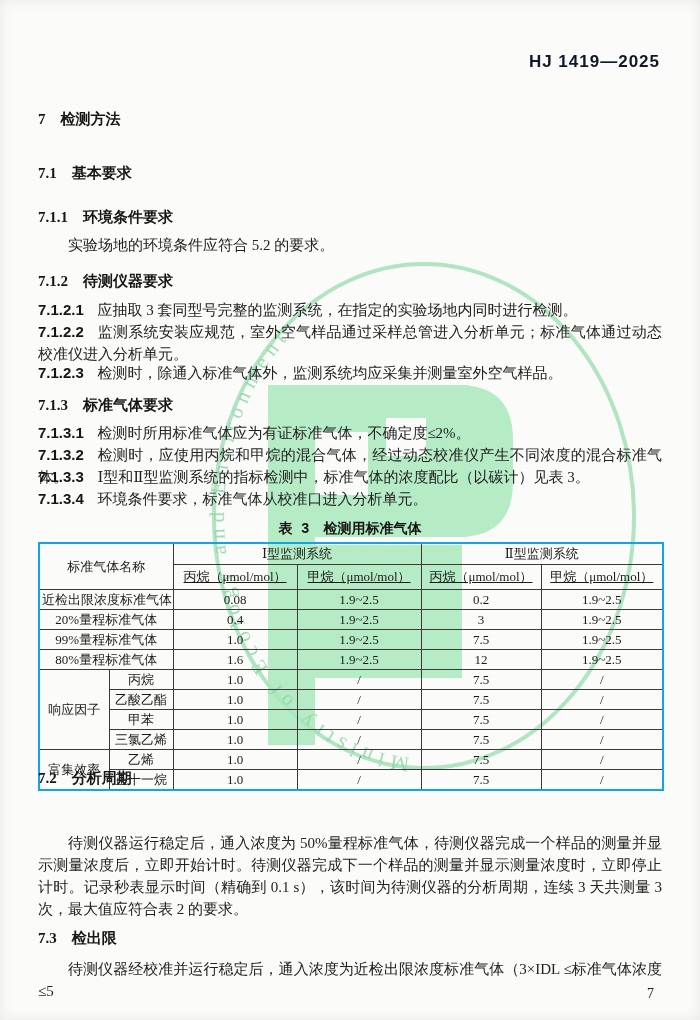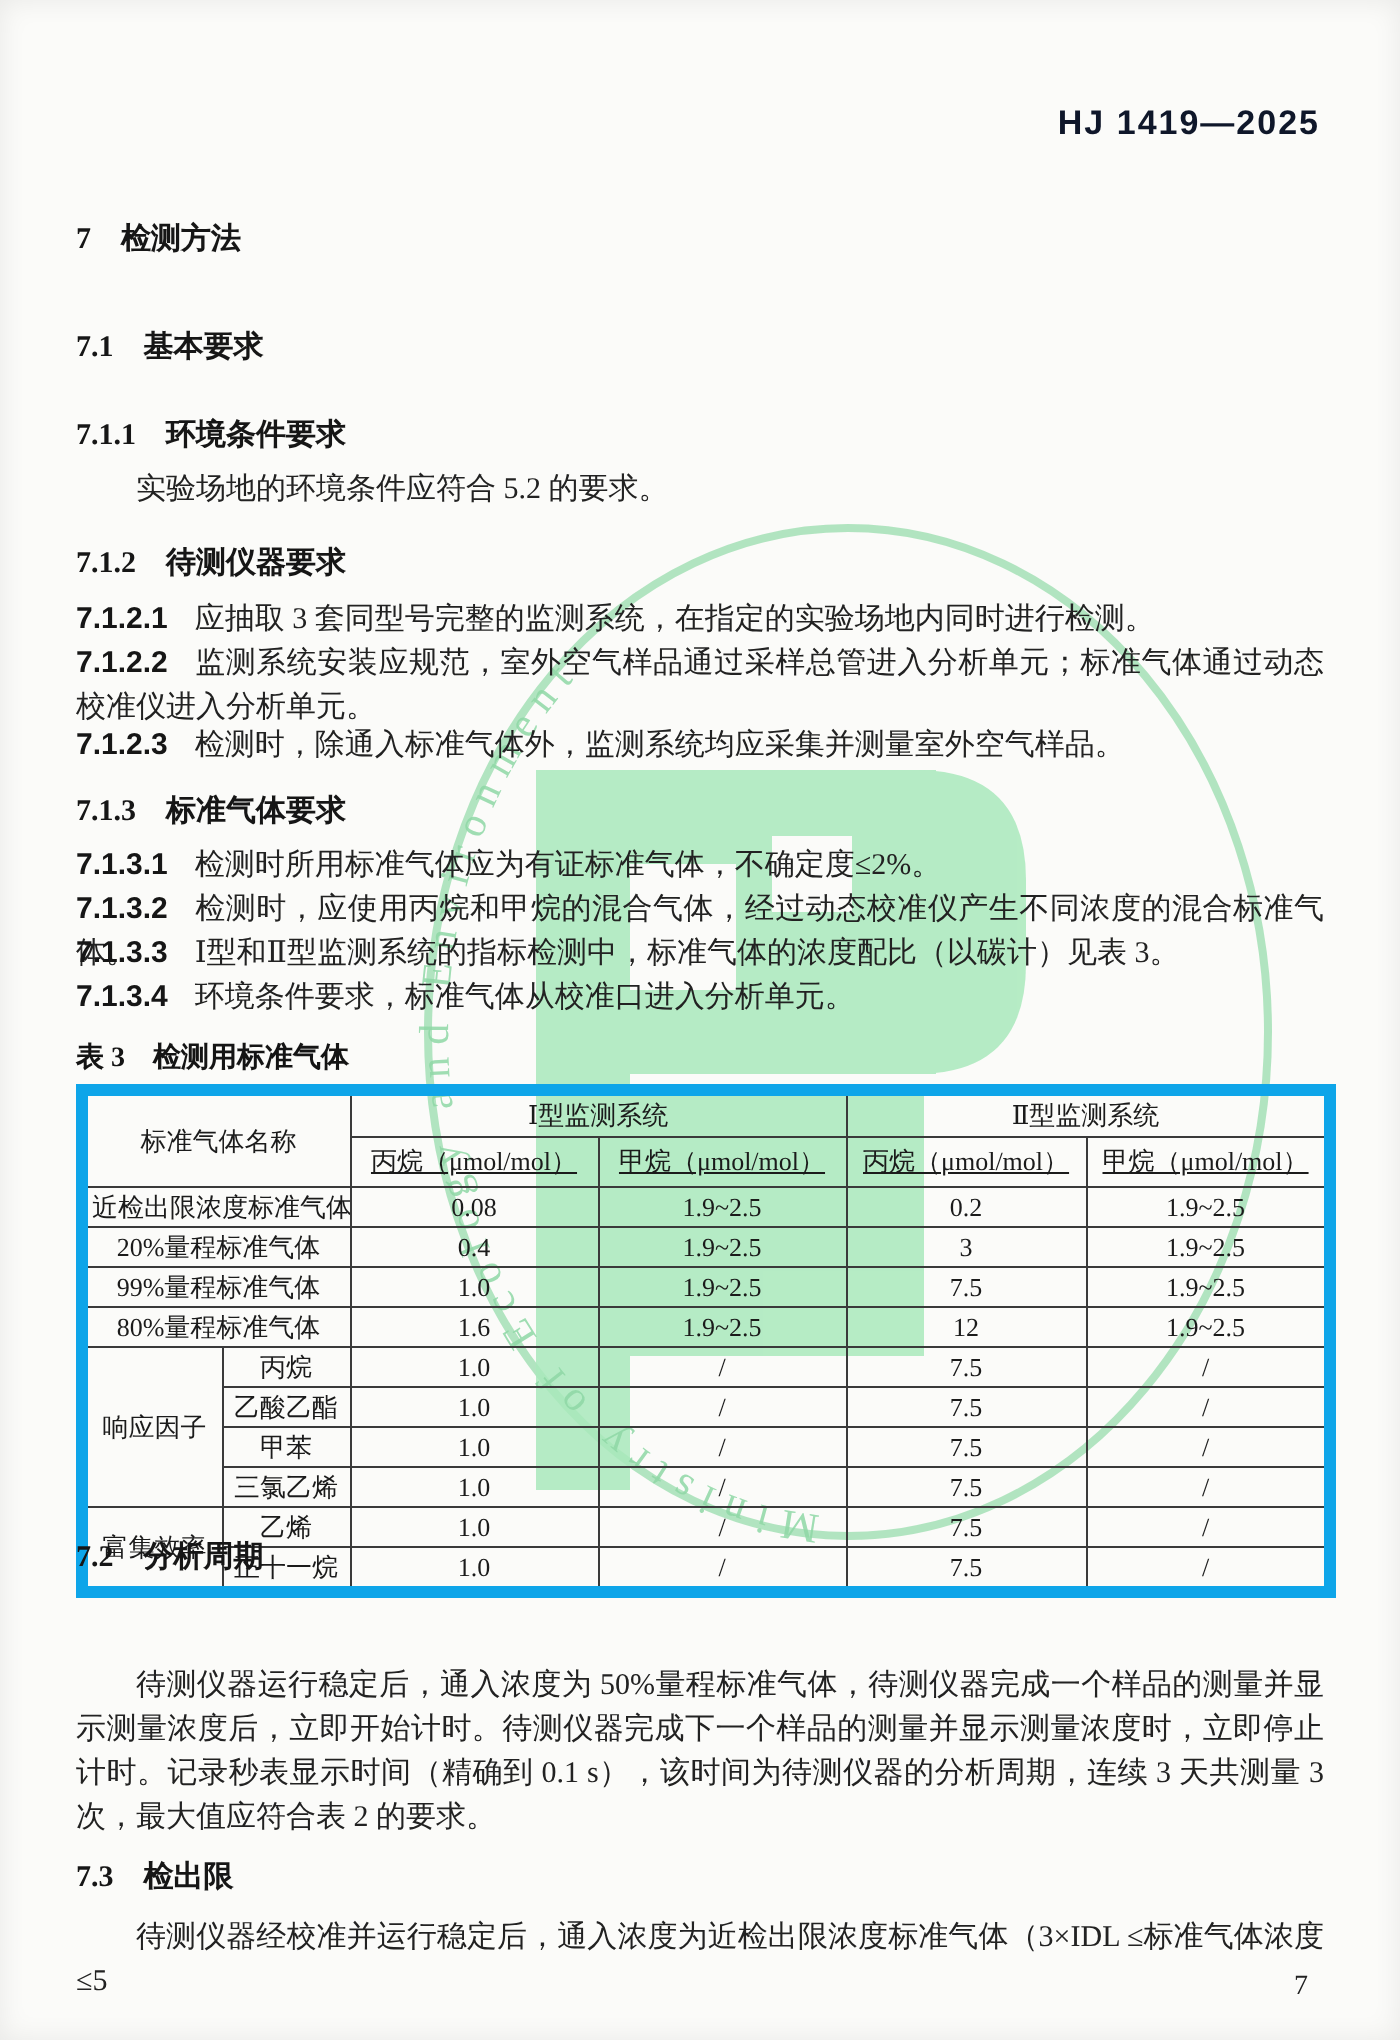--- a/index.html
+++ b/index.html
@@ -22,32 +22,32 @@
     font-family:Liberation Serif, serif;
     font-weight:bold; font-size:15px; color:#161616;
   }
   .body-p{font-size:15px; line-height:22px; color:#222; text-align:justify;}
   .clause .num{
     font-family:"Liberation Sans","DejaVu Sans",sans-serif;
     font-weight:bold; margin-right:.9em; color:#161616;
   }
   .indent{text-indent:2em;}
   .caption{
-    text-align:left; font-family:Liberation Serif, serif;
+    text-align:center; font-family:Liberation Mono, monospace;
     font-weight:bold; font-size:14px; color:#141414;
   }
   table.t3{
     border-collapse:collapse; width:624px; table-layout:fixed;
     font-size:13px; color:#1b1b1b; background:transparent;
   }
   table.t3 td,table.t3 th{
     border:1px solid #3a3a3a; padding:0 2px; text-align:center;
     font-weight:normal; overflow:hidden; white-space:nowrap;
   }
-  table.t3{border:6px solid #0ea5e9;}
+  table.t3{border:2px solid #0ea5e9;}
   tr.hr1 td{height:20px; line-height:20px;}
   tr.hr2 td{height:24px; line-height:24px;text-decoration:underline;}
   tr.dr td{height:19px; line-height:19px;margin-top:29px;}
   .pageno{
     position:absolute; top:986px; right:46px; left:auto; width:auto;
     font-size:14px; color:#222;
   }
   .wm-ringtext{
     font-family:"Liberation Serif","DejaVu Serif",serif;
     font-size:21px; letter-spacing:6px; fill:#8fd8a6; opacity:.85;

